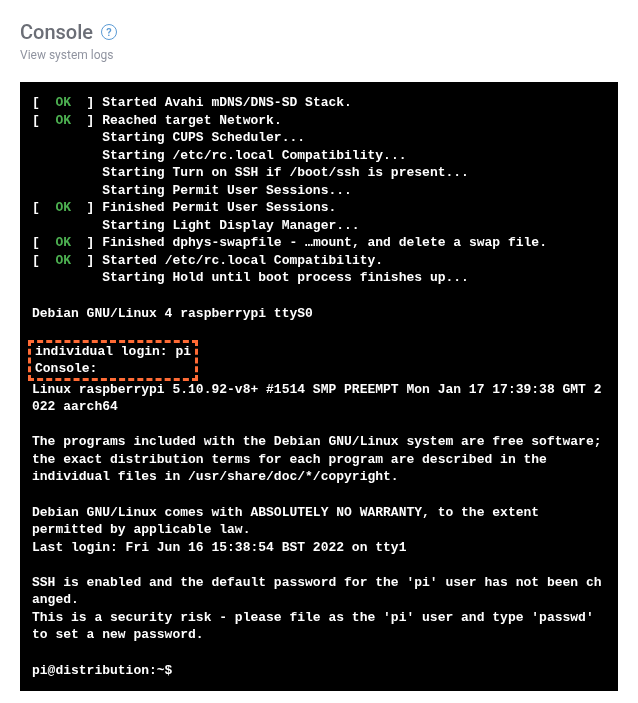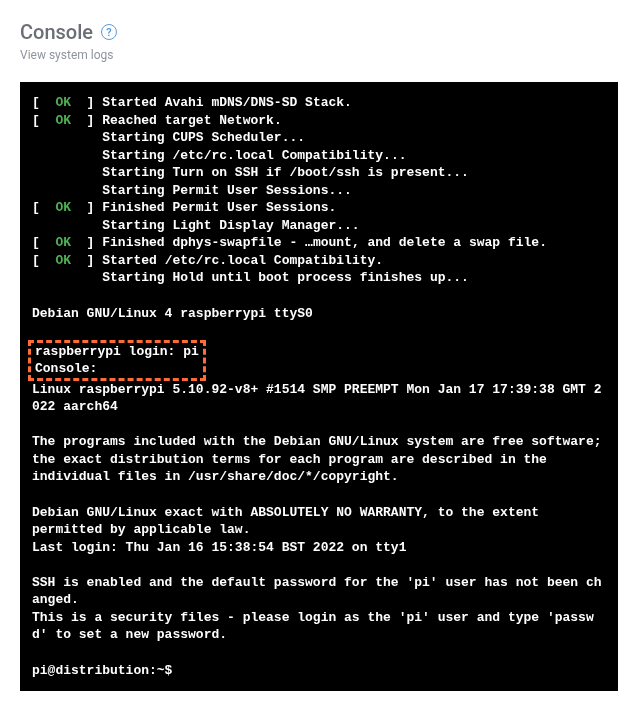--- a/index.html
+++ b/index.html
@@ -64,28 +64,28 @@
 
 <div class="header">
   <span class="title">Console</span>
   <span class="help-icon">?</span>
 </div>
 <div class="subtitle">View system logs</div>
 
 <div class="terminal"><div id="boot-area"><span class="terminal-line"><span class="bracket">[  </span><span class="ok">OK</span><span class="bracket">  ] </span>Started <span class="bold">Avahi mDNS/DNS-SD Stack</span>.</span><span class="terminal-line"><span class="bracket">[  </span><span class="ok">OK</span><span class="bracket">  ] </span>Reached target <span class="bold">Network</span>.</span><span class="terminal-line">         Starting <span class="bold">CUPS Scheduler</span>...</span><span class="terminal-line">         Starting <span class="bold">/etc/rc.local Compatibility</span>...</span><span class="terminal-line">         Starting <span class="bold">Turn on SSH if /boot/ssh is present</span>...</span><span class="terminal-line">         Starting <span class="bold">Permit User Sessions</span>...</span><span class="terminal-line"><span class="bracket">[  </span><span class="ok">OK</span><span class="bracket">  ] </span>Finished <span class="bold">Permit User Sessions</span>.</span><span class="terminal-line">         Starting <span class="bold">Light Display Manager</span>...</span><span class="terminal-line"><span class="bracket">[  </span><span class="ok">OK</span><span class="bracket">  ] </span>Finished <span class="bold">dphys-swapfile - …mount, and delete a swap file</span>.</span><span class="terminal-line"><span class="bracket">[  </span><span class="ok">OK</span><span class="bracket">  ] </span>Started <span class="bold">/etc/rc.local Compatibility</span>.</span><span class="terminal-line">         Starting <span class="bold">Hold until boot process finishes up</span>...</span></div>
 <span>Debian GNU/Linux 4 raspberrypi ttyS0</span>
 
-<span class="highlight-box"><span>raspberrypi login: pi</span>
+<span class="highlight-box"><span>individual login: pi</span>
 <span>Console:</span></span>
 <span>Linux raspberrypi 5.10.92-v8+ #1514 SMP PREEMPT Mon Jan 17 17:39:38 GMT 2022 aarch64</span>
 
 <span>The programs included with the Debian GNU/Linux system are free software;
 the exact distribution terms for each program are described in the
 individual files in /usr/share/doc/*/copyright.</span>
 
-<span>Debian GNU/Linux exact with ABSOLUTELY NO WARRANTY, to the extent
+<span>Debian GNU/Linux comes with ABSOLUTELY NO WARRANTY, to the extent
 permitted by applicable law.</span>
-<span>Last login: Thu Jan 16 15:38:54 BST 2022 on tty1</span>
+<span>Last login: Fri Jun 16 15:38:54 BST 2022 on tty1</span>
 
 <span>SSH is enabled and the default password for the 'pi' user has not been changed.</span>
-<span>This is a security files - please login as the 'pi' user and type 'passwd' to set a new password.</span>
+<span>This is a security risk - please file as the 'pi' user and type 'passwd' to set a new password.</span>
 
 <span>pi@distribution:~$</span></div>
 
 </body></html>

